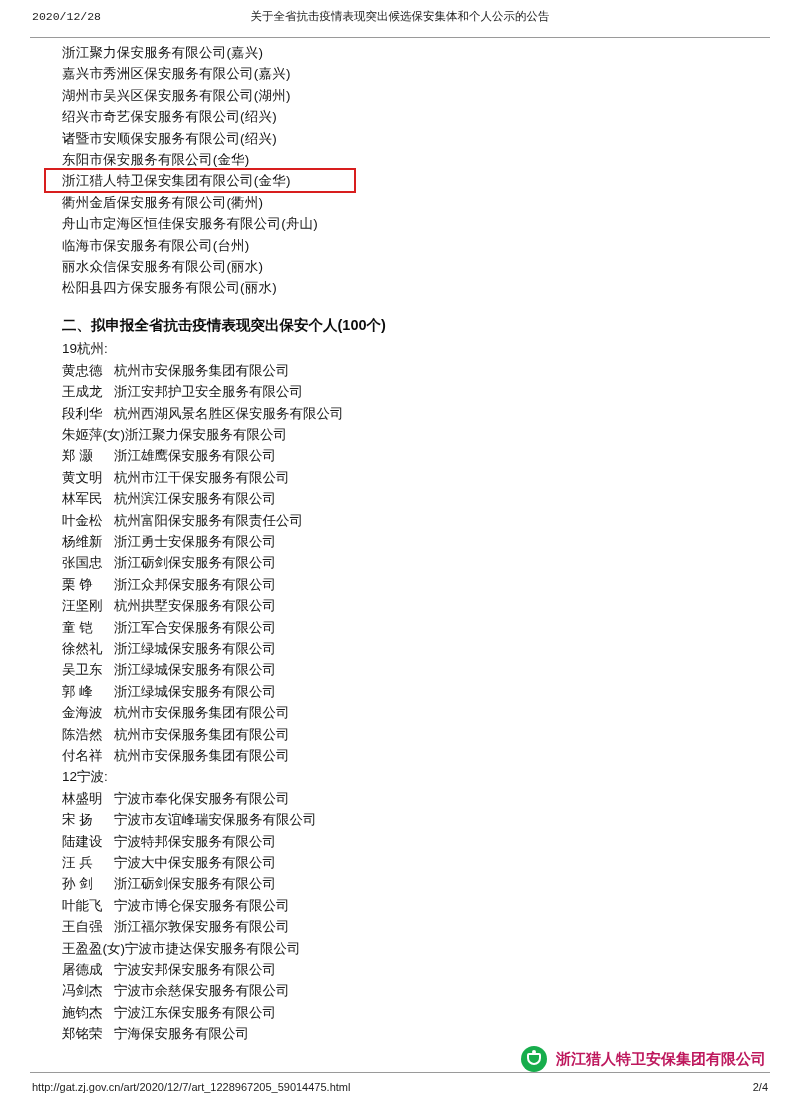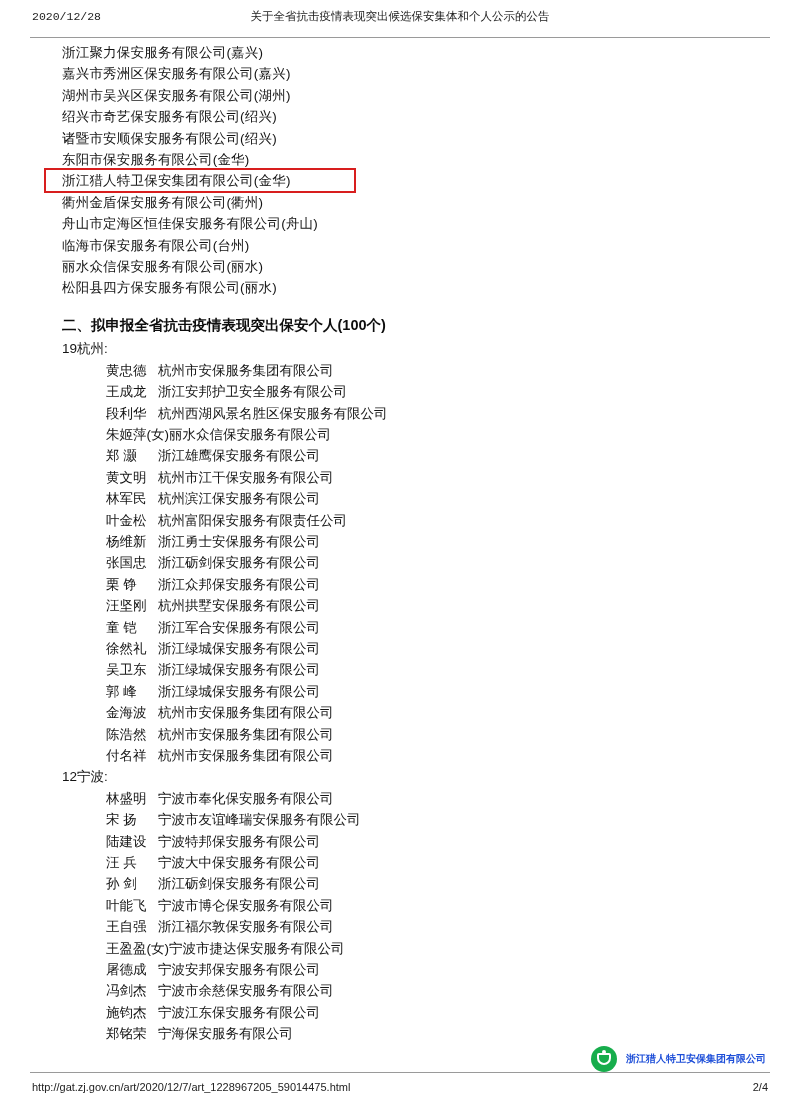--- a/index.html
+++ b/index.html
@@ -104,21 +104,20 @@
 
   .name-line {
     font-size: 13.5px;
     line-height: 21.4px;
     color: #141414;
     white-space: nowrap;
   }
   .name-line .person {
     display: inline-block;
     min-width: 52px;
-    margin-left: 44px;
   }
   .name-line .org {
     display: inline;
   }
 
   
   .doc-footer {
     position: absolute;
     bottom: 0;
     left: 0;
@@ -180,23 +179,23 @@
     content: "";
     position: absolute;
     left: 11px;
     top: 4px;
     width: 4px;
     height: 4px;
     background: #ffffff;
     border-radius: 50%;
   }
   .wm-text {
-    font-size: 10px;
+    font-size: 15px;
     font-weight: bold;
-    color: #1d4ed8;
+    color: #be185d;
     white-space: nowrap;
   }
 </style>
 </head>
 <body>
 
 <div class="doc-header">
   <div class="header-date">2020/12/28</div>
   <div class="header-title">关于全省抗击疫情表现突出候选保安集体和个人公示的公告</div>
 </div>
@@ -223,21 +222,21 @@
       <div class="line">松阳县四方保安服务有限公司(丽水)</div>
     </div>
 
     <div class="section-title">二、拟申报全省抗击疫情表现突出保安个人(100个)</div>
 
     <div>
       <div class="subhead">19杭州:</div>
       <div class="name-line"><span class="person">黄忠德</span><span class="org">杭州市安保服务集团有限公司</span></div>
       <div class="name-line"><span class="person">王成龙</span><span class="org">浙江安邦护卫安全服务有限公司</span></div>
       <div class="name-line"><span class="person">段利华</span><span class="org">杭州西湖风景名胜区保安服务有限公司</span></div>
-      <div class="name-line"><span class="person">朱姬萍(女)</span><span class="org">丽水众信保安服务有限公司</span></div>
+      <div class="name-line"><span class="person">朱姬萍(女)</span><span class="org">浙江聚力保安服务有限公司</span></div>
       <div class="name-line"><span class="person">郑 灏</span><span class="org">浙江雄鹰保安服务有限公司</span></div>
       <div class="name-line"><span class="person">黄文明</span><span class="org">杭州市江干保安服务有限公司</span></div>
       <div class="name-line"><span class="person">林军民</span><span class="org">杭州滨江保安服务有限公司</span></div>
       <div class="name-line"><span class="person">叶金松</span><span class="org">杭州富阳保安服务有限责任公司</span></div>
       <div class="name-line"><span class="person">杨维新</span><span class="org">浙江勇士安保服务有限公司</span></div>
       <div class="name-line"><span class="person">张国忠</span><span class="org">浙江砺剑保安服务有限公司</span></div>
       <div class="name-line"><span class="person">栗 铮</span><span class="org">浙江众邦保安服务有限公司</span></div>
       <div class="name-line"><span class="person">汪坚刚</span><span class="org">杭州拱墅安保服务有限公司</span></div>
       <div class="name-line"><span class="person">童 铠</span><span class="org">浙江军合安保服务有限公司</span></div>
       <div class="name-line"><span class="person">徐然礼</span><span class="org">浙江绿城保安服务有限公司</span></div>

